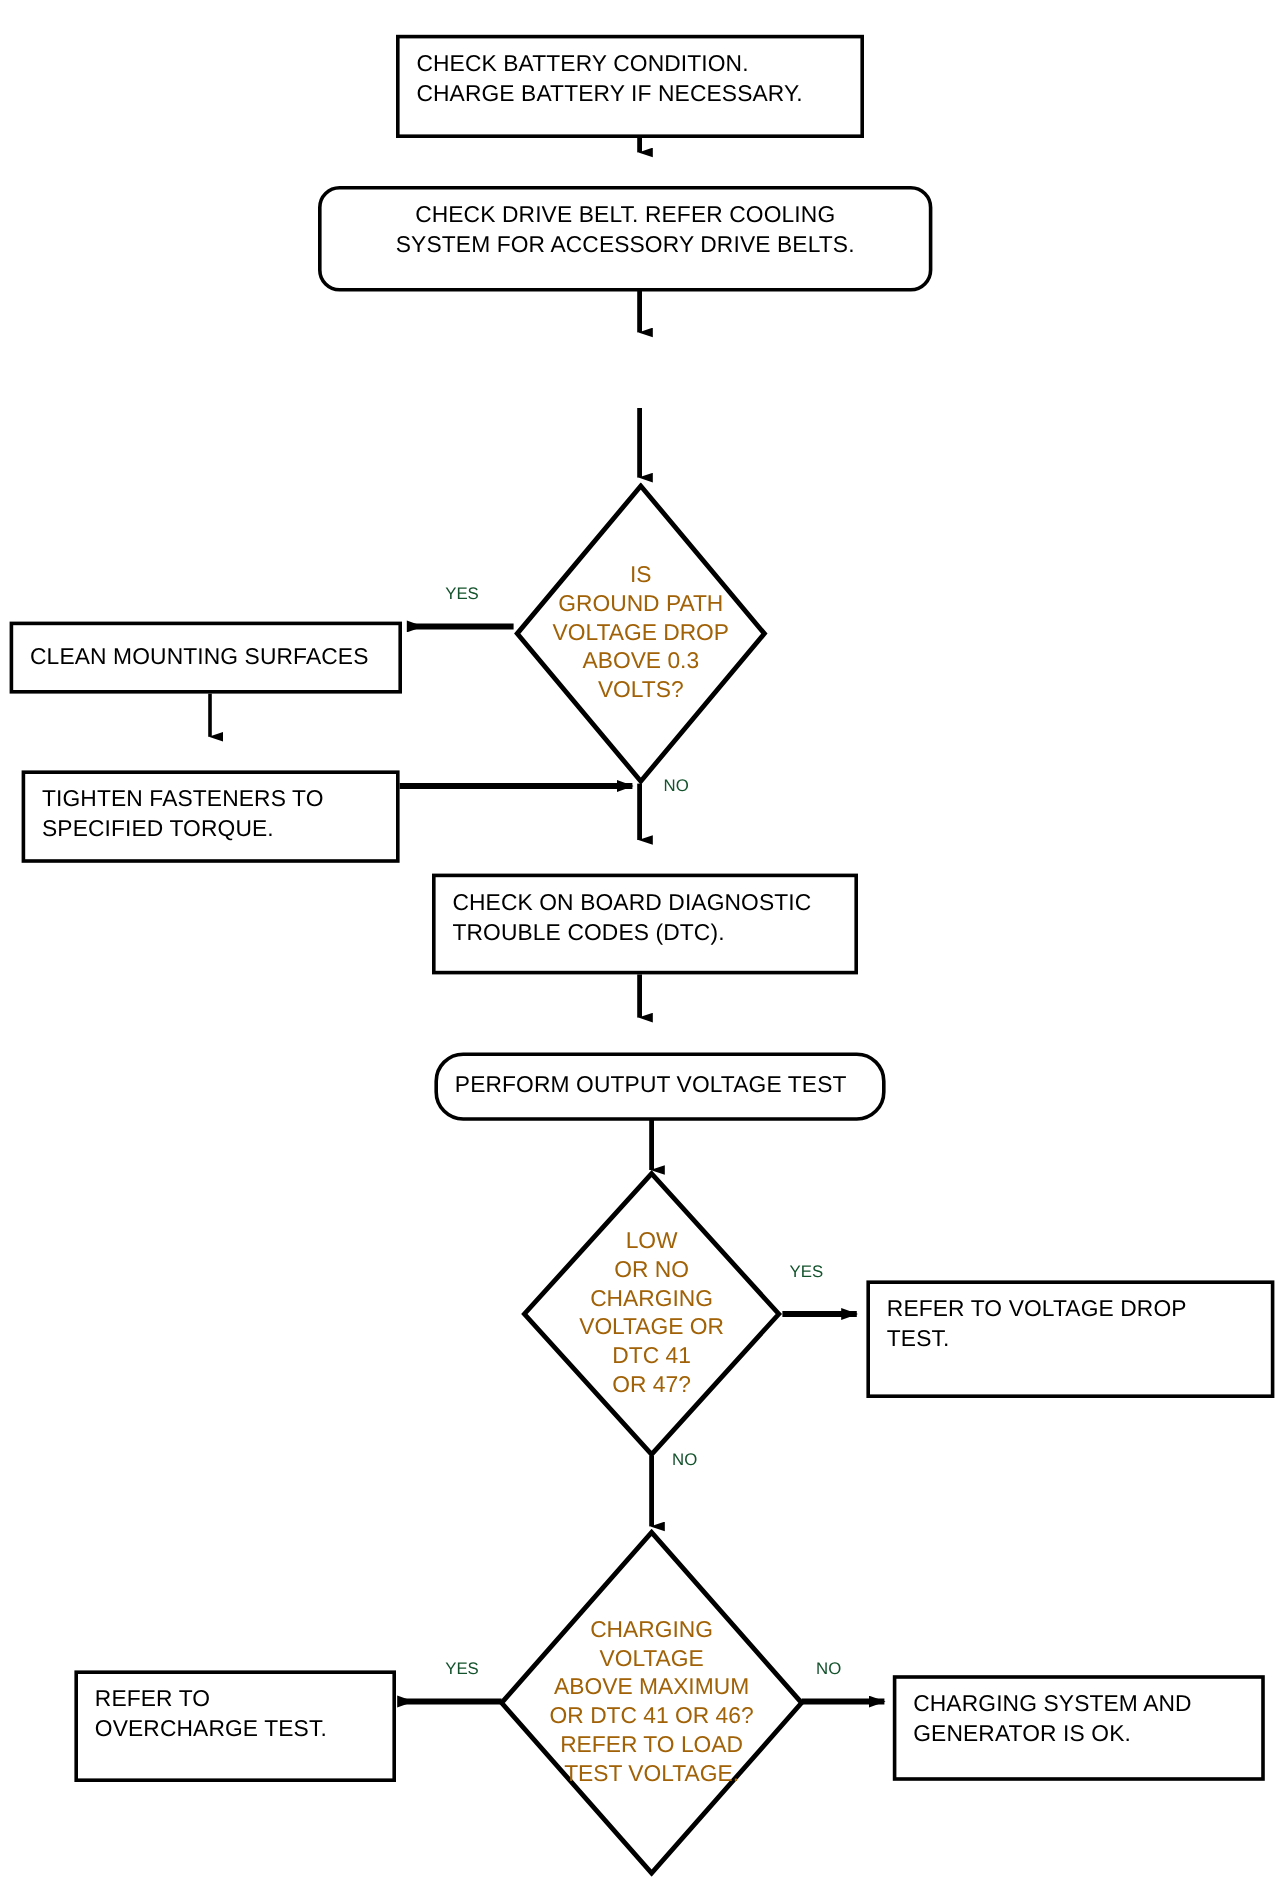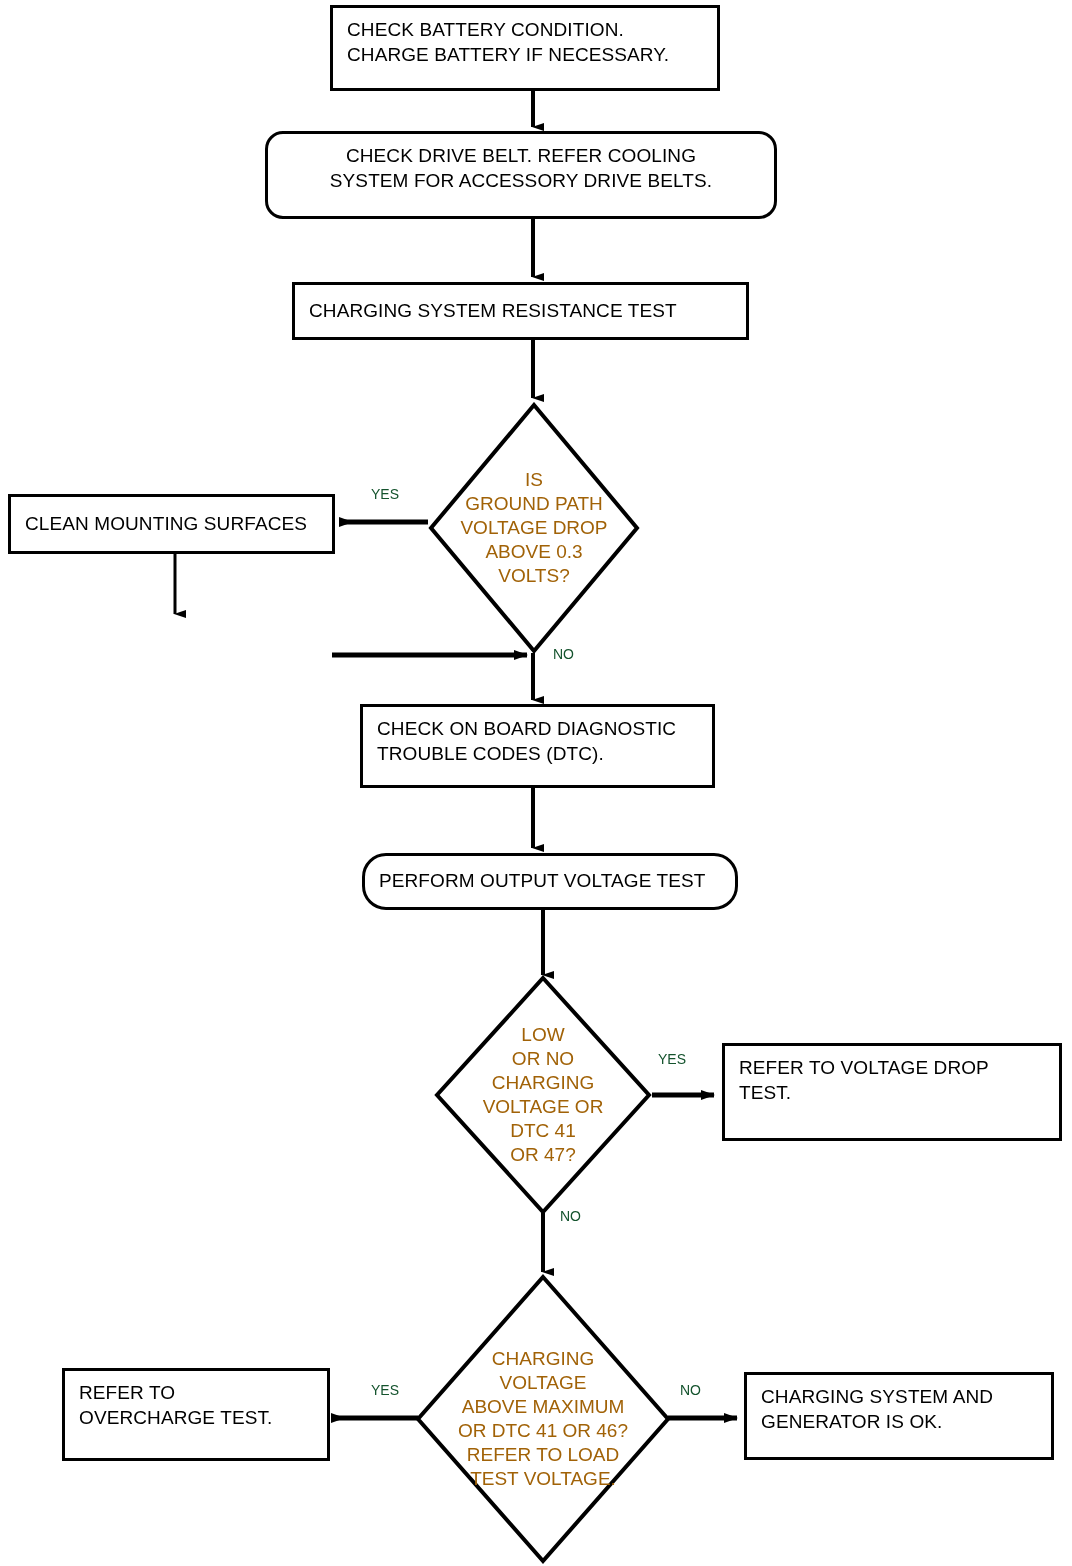--- a/index.html
+++ b/index.html
@@ -27,20 +27,21 @@
   .node {
     position: absolute;
     box-sizing: border-box;
   }
   .procbox {
     border: 3px solid #000;
     background: #fff;
     display: flex;
     align-items: flex-start;
     justify-content: flex-start;
+    margin-top: 24px;
   }
   .procbox.center {
     justify-content: center;
     border-radius: 18px;
   }
   .boxtext {
     font-size: 19px;
     line-height: 25px;
     letter-spacing: 0.1px;
     color: #000;
@@ -130,28 +131,29 @@
   <div class="node procbox" style="left:330px; top:5px; width:390px; height:86px;">
     <div class="boxtext">CHECK BATTERY CONDITION.
 CHARGE BATTERY IF NECESSARY.</div>
   </div>
 
   <div class="node procbox center" style="left:265px; top:131px; width:512px; height:88px;">
     <div class="boxtext">CHECK DRIVE BELT. REFER COOLING
 SYSTEM FOR ACCESSORY DRIVE BELTS.</div>
   </div>
 
-  <div class="node procbox" style="left:292px; top:282px; width:457px; height:58px;">
-    <div class="boxtext" style="padding-top:13px;">CHARGING SYSTEM RESISTANCE TEST</div>
-  </div>
 
   <div class="node procbox" style="left:8px; top:494px; width:327px; height:60px;">
     <div class="boxtext" style="padding-top:14px;text-align:center;">CLEAN MOUNTING SURFACES</div>
   </div>
 
+  <div class="node procbox" style="left:18px; top:618px; width:315px; height:77px;">
+    <div class="boxtext">TIGHTEN FASTENERS TO
+SPECIFIED TORQUE.</div>
+  </div>
 
   <div class="node procbox" style="left:360px; top:704px; width:355px; height:84px;">
     <div class="boxtext">CHECK ON BOARD DIAGNOSTIC
 TROUBLE CODES (DTC).</div>
   </div>
 
   <div class="node procbox" style="left:362px; top:853px; width:376px; height:57px;border-radius:24px;">
     <div class="boxtext" style="padding-top:12px;">PERFORM OUTPUT VOLTAGE TEST</div>
   </div>
 

